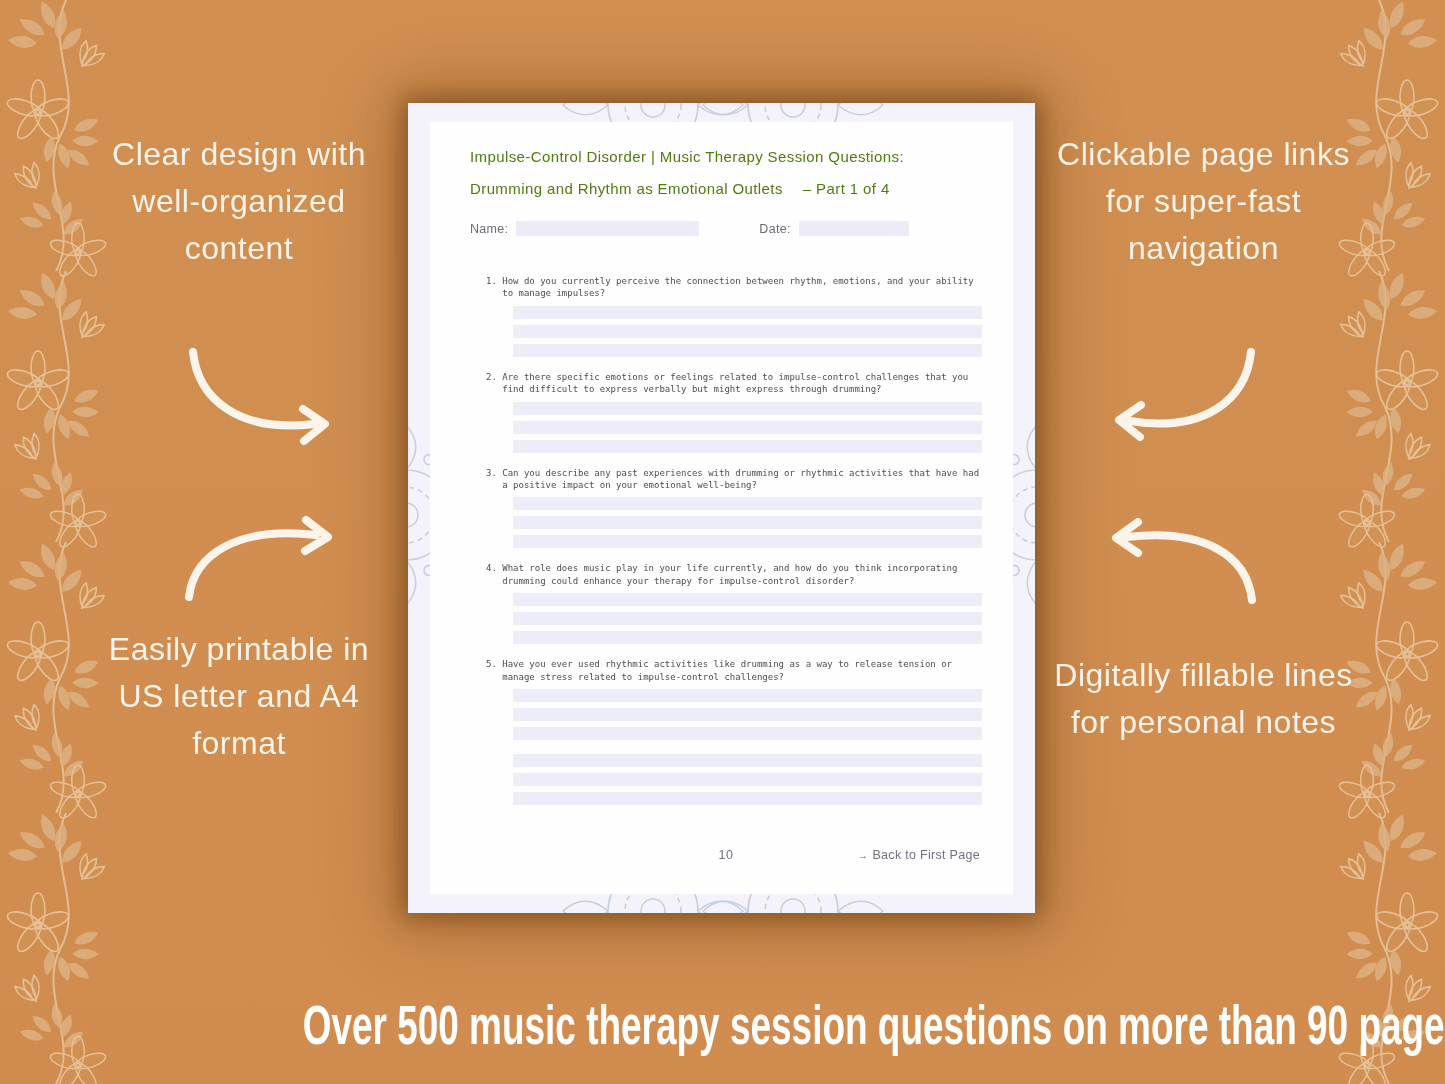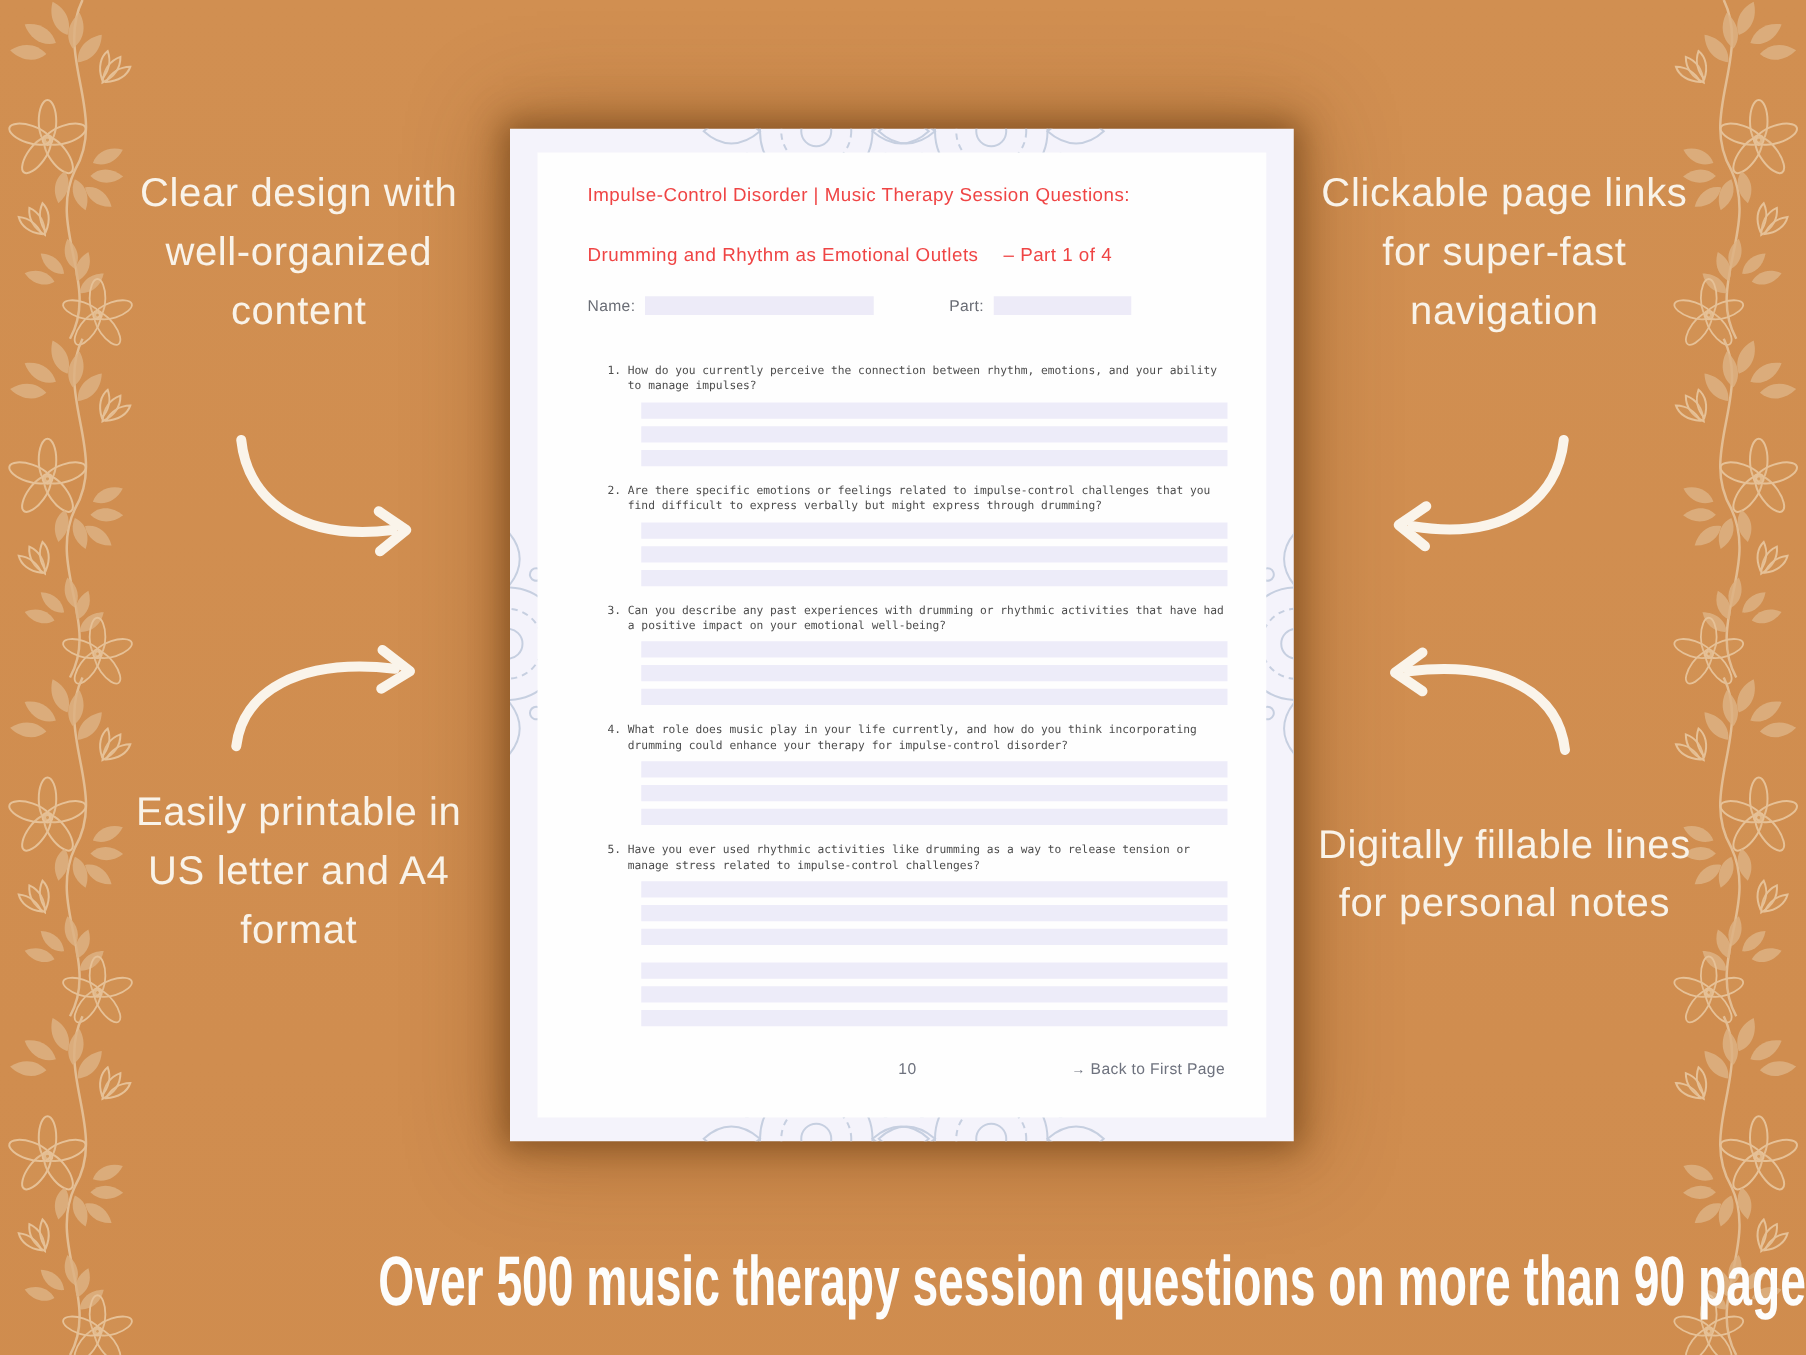--- a/index.html
+++ b/index.html
@@ -10,22 +10,22 @@
   .floral{position:absolute;top:0;width:130px;height:1084px;pointer-events:none;}
   .floral.left{left:-6px;}
   .floral.right{right:-6px;transform:scaleX(-1);}
 
   
   .doc{position:absolute;left:408px;top:103px;width:627px;height:810px;background:#f4f3fb;overflow:hidden;
        box-shadow:0 0 24px 6px rgba(88,46,6,.5),0 0 70px 14px rgba(88,46,6,.28);}
   .mandala{position:absolute;width:200px;height:200px;}
   .page{position:absolute;left:22px;top:19px;right:22px;bottom:19px;background:#fefefe;}
   .page-inner{position:absolute;left:40px;top:26px;right:31px;bottom:14px;}
-  .doc-title{color:#ef4444;font-size:15px;letter-spacing:.4px;font-weight:500;line-height:1.2;}
-  .doc-title-line2{margin-top:30px;}
+  .doc-title{color:#4d7c0f;font-size:15px;letter-spacing:.4px;font-weight:500;line-height:1.2;}
+  .doc-title-line2{margin-top:14px;}
   .title-part{margin-left:20px;}
   .name-date{display:flex;align-items:center;margin-top:23px;font-size:12.5px;color:#6a6d75;letter-spacing:.3px;}
   .field-box{background:#edebf8;height:15px;}
   .name-box{width:183px;margin-left:8px;}
   .date-label{margin-left:60px;}
   .date-box{width:110px;margin-left:8px;}
   .questions{margin-top:39px;margin-left:16px;}
   .question{margin-bottom:14px;}
   .q-text{font-family:"DejaVu Sans Mono",monospace;font-size:9px;line-height:1.38;color:#4d4d4d;margin:0 0 6px 0;
           padding-left:3ch;text-indent:-3ch;white-space:pre-wrap;}
@@ -157,21 +157,21 @@
         <div class="doc-title">
           <div>Impulse-Control Disorder | Music Therapy Session Questions:</div>
           <div class="doc-title-line2">
             <span>Drumming and Rhythm as Emotional Outlets</span><span class="title-part">– Part 1 of 4</span>
           </div>
         </div>
 
         <div class="name-date">
           <span>Name:</span>
           <span class="field-box name-box"></span>
-          <span class="date-label">Part:</span>
+          <span class="date-label">Date:</span>
           <span class="field-box date-box"></span>
         </div>
 
         <div class="questions">
   <div class="question">
     <p class="q-text">1. How do you currently perceive the connection between rhythm, emotions, and your ability to manage impulses?</p>
     <div>
                 <div class="answer-line"></div>
                 <div class="answer-line"></div>
                 <div class="answer-line"></div>

